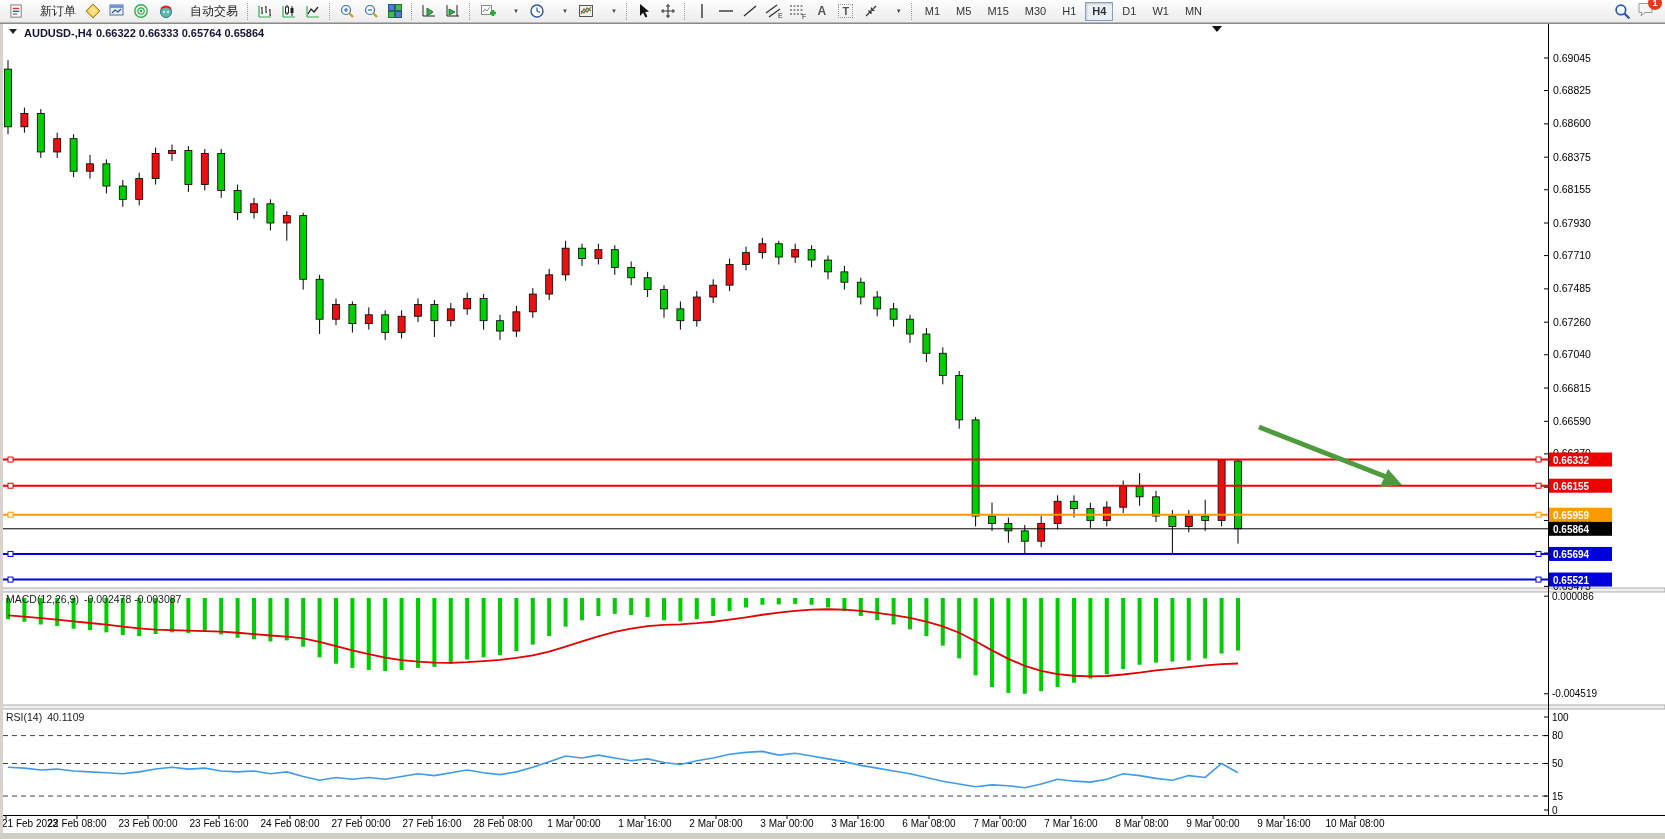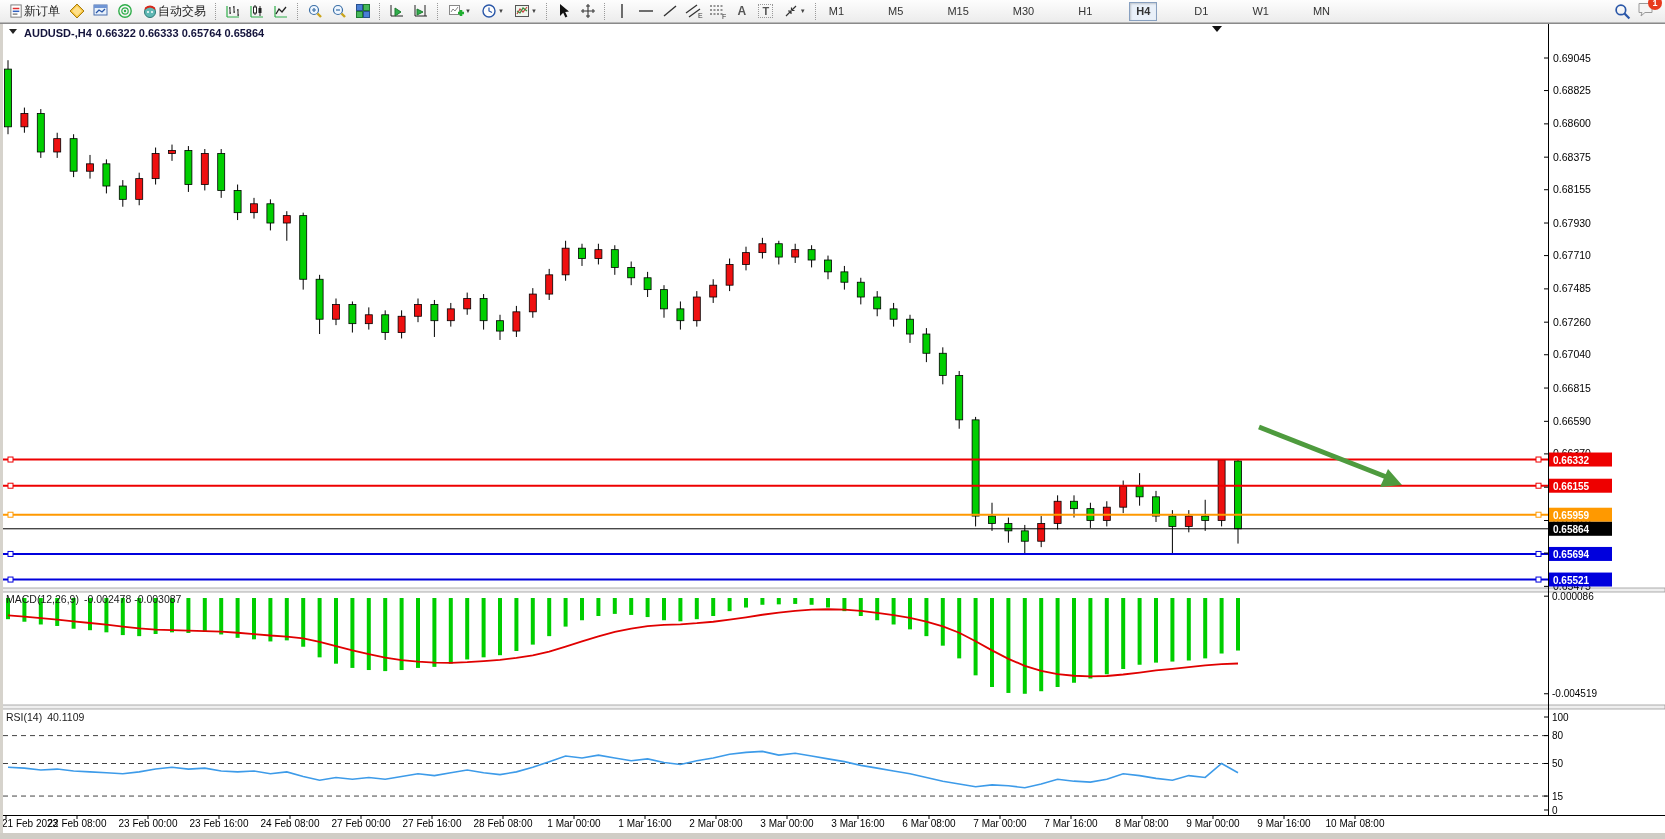--- a/index.html
+++ b/index.html
@@ -1,20 +1,20 @@
 <!DOCTYPE html>
 <html><head>
 <meta charset="utf-8">
 <style>
   html,body{margin:0;padding:0;}
   body{width:1665px;height:839px;overflow:hidden;background:#d4d0c8;font-family:"Liberation Sans",sans-serif;}
   #app{position:relative;width:1665px;height:839px;background:#fff;}
   #chart-svg{position:absolute;left:0;top:0;z-index:1;}
   .toolbar{position:absolute;left:0;top:0;width:1665px;height:23px;box-sizing:border-box;background:linear-gradient(#fdfdfd,#ececec);border-bottom:1px solid #b8b8b8;display:flex;align-items:center;padding:0 4px;z-index:5;}
-  .tb-item{height:20px;display:flex;align-items:center;gap:0;padding:0 5px;font-size:12px;color:#222;white-space:nowrap;}
+  .tb-item{height:20px;display:flex;align-items:center;gap:16px;padding:0 5px;font-size:12px;color:#222;white-space:nowrap;}
   .tb-ico{width:24px;height:20px;display:flex;align-items:center;justify-content:center;}
   .tb-sep{width:1px;height:17px;border-left:1px dotted #9a9a9a;margin:0 4px;}
   .dd{font-size:6px;color:#444;margin-left:1px;}
   .tf-btn{font-size:11px;color:#333;height:17px;line-height:17px;padding:0 6px;margin:0 1px;border:1px solid transparent;}
   .tf-btn.active{background:#e9f0f9;border:1px solid #88a0c0;box-shadow:inset 1px 1px 2px rgba(0,0,0,.18);font-weight:bold;}
   .tb-right{margin-left:auto;display:flex;align-items:center;gap:6px;padding-right:6px;}
   .badge{position:absolute;top:-5px;right:-7px;width:14px;height:14px;border-radius:50%;background:#e8391d;color:#fff;font-size:9px;font-weight:bold;display:flex;align-items:center;justify-content:center;}
   .bubble-wrap{position:relative;}
   svg text{font-family:"Liberation Sans",sans-serif;}
 </style>
@@ -601,21 +601,21 @@
       <span style="font-size:11px;color:#555;font-weight:bold;border:1px dotted #999;padding:0 3px;">T</span>
     </div>
     <div class="tb-item">
       <svg width="16" height="16" viewBox="0 0 16 16">
           <path d="M3 13 L8 8 M8 8 L8 11 M8 8 L5 8" stroke="#333" stroke-width="1.2" fill="none"></path>
           <path d="M13 3 L8.5 7.5 M8.5 7.5 L11.5 7.5 M8.5 7.5 L8.5 4.5" stroke="#333" stroke-width="1.2" fill="none"></path>
         </svg>
       <span class="dd">▼</span>
     </div>
     <span class="tb-sep"></span>
-    <div style="display:flex;align-items:flex-start;gap:28px;">
+    <div style="display:flex;align-items:flex-start;">
         <div class="tf-btn">M1</div>
         <div class="tf-btn">M5</div>
         <div class="tf-btn">M15</div>
         <div class="tf-btn">M30</div>
         <div class="tf-btn">H1</div>
         <div class="tf-btn active">H4</div>
         <div class="tf-btn">D1</div>
         <div class="tf-btn">W1</div>
         <div class="tf-btn">MN</div>
       </div>

